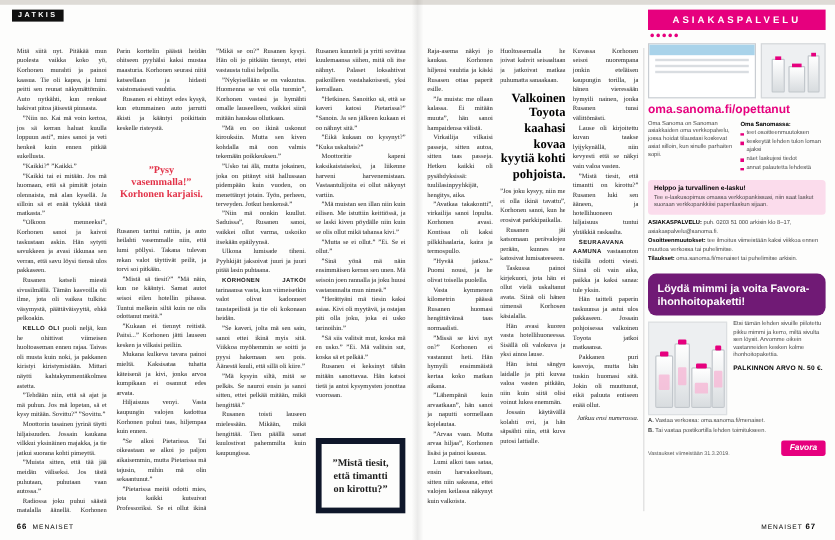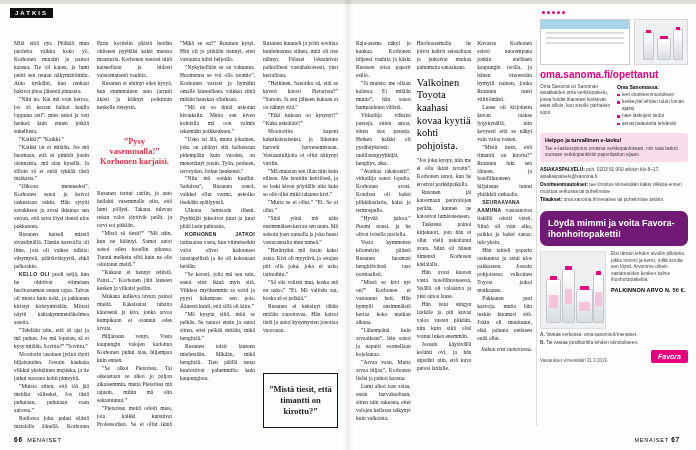--- a/index.html
+++ b/index.html
@@ -13,22 +13,22 @@
   .left-cols{position:absolute;left:14px;top:40px;width:324px;height:388px;display:flex;gap:8px;}
   .right-cols{position:absolute;left:356px;top:40px;width:176px;height:388px;display:flex;gap:6px;}
   .col{flex:1;font-family:"Liberation Serif",serif;font-size:5.5px;line-height:1.45;text-align:justify;color:#1b1b1b;overflow:hidden;}
   .col-flex{display:flex;flex-direction:column;}
   .grow{flex:1;overflow:hidden;}
   .paras p{margin:0;text-indent:5px;}
   .paras p:first-child{text-indent:0;}
   .paras b{font-family:"Liberation Sans",sans-serif;font-size:5px;letter-spacing:0.3px;}
 
   .pull-quote{color:#e23349;font-weight:bold;font-size:8.5px;line-height:1.18;margin:24px 2px;text-align:center;font-family:"Liberation Serif",serif;}
-  .quote-box{border:1px solid #0f172a;padding:10px 5px;text-align:center;font-weight:bold;font-size:8.5px;line-height:1.3;margin-top:4px;font-family:"Liberation Serif",serif;}
-  .statement{font-weight:normal;font-size:10.5px;line-height:1.2;margin:5px 0;color:#000;text-align:left;font-family:"Liberation Serif",serif;}
+  .quote-box{border:5px solid #0f172a;padding:10px 5px;text-align:center;font-weight:bold;font-size:8.5px;line-height:1.3;margin-top:4px;font-family:"Liberation Serif",serif;}
+  .statement{font-weight:bold;font-size:10.5px;line-height:1.2;margin:5px 0;color:#000;text-align:right;font-family:"Liberation Serif",serif;}
   .end-note{font-style:italic;text-align:right;margin-top:3px;}
 
   .rail{position:absolute;left:540px;top:8px;width:148px;height:420px;color:#444;}
   .rail-header{background:#e6007e;color:#fff;text-align:center;font-weight:bold;font-size:8px;letter-spacing:2.5px;padding:4px 0;}
   .rail-dots{display:flex;gap:2px;margin:3px 0 5px 2px;}
   .rail-dots i{width:3px;height:3px;border-radius:50%;background:#e6007e;display:block;}
   .shot-row{display:flex;gap:4px;margin-bottom:4px;}
   .shot{width:88px;height:44px;border:1px solid #c9cdd2;background:#fff;position:relative;overflow:hidden;flex:none;}
   .shot .bar{height:9px;background:#a9d3ea;}
   .shot .ln{height:2px;background:#d9dde1;margin:3px 5px 0;}
@@ -185,20 +185,21 @@
         <p>Hän taitteli paperin taskuunsa ja astui ulos pakkaseen. Jossain pohjoisessa valkoinen Toyota jatkoi matkaansa.</p>
         <p>Pakkanen puri kasvoja, mutta hän tuskin huomasi sitä. Jokin oli muuttunut, eikä paluuta entiseen enää ollut.</p>
       </div>
     <div class="end-note">Jatkuu ensi numerossa.</div>
   </div>
 </div>
 
 <div class="col-rule"></div>
 
 <aside class="rail">
+  <div class="rail-header">ASIAKASPALVELU</div>
   <div class="rail-dots">
     <i></i>
       <i></i>
       <i></i>
       <i></i>
       <i></i>
   </div>
   <div class="shot-row">
     <div class="shot">
       <div class="bar"></div>

